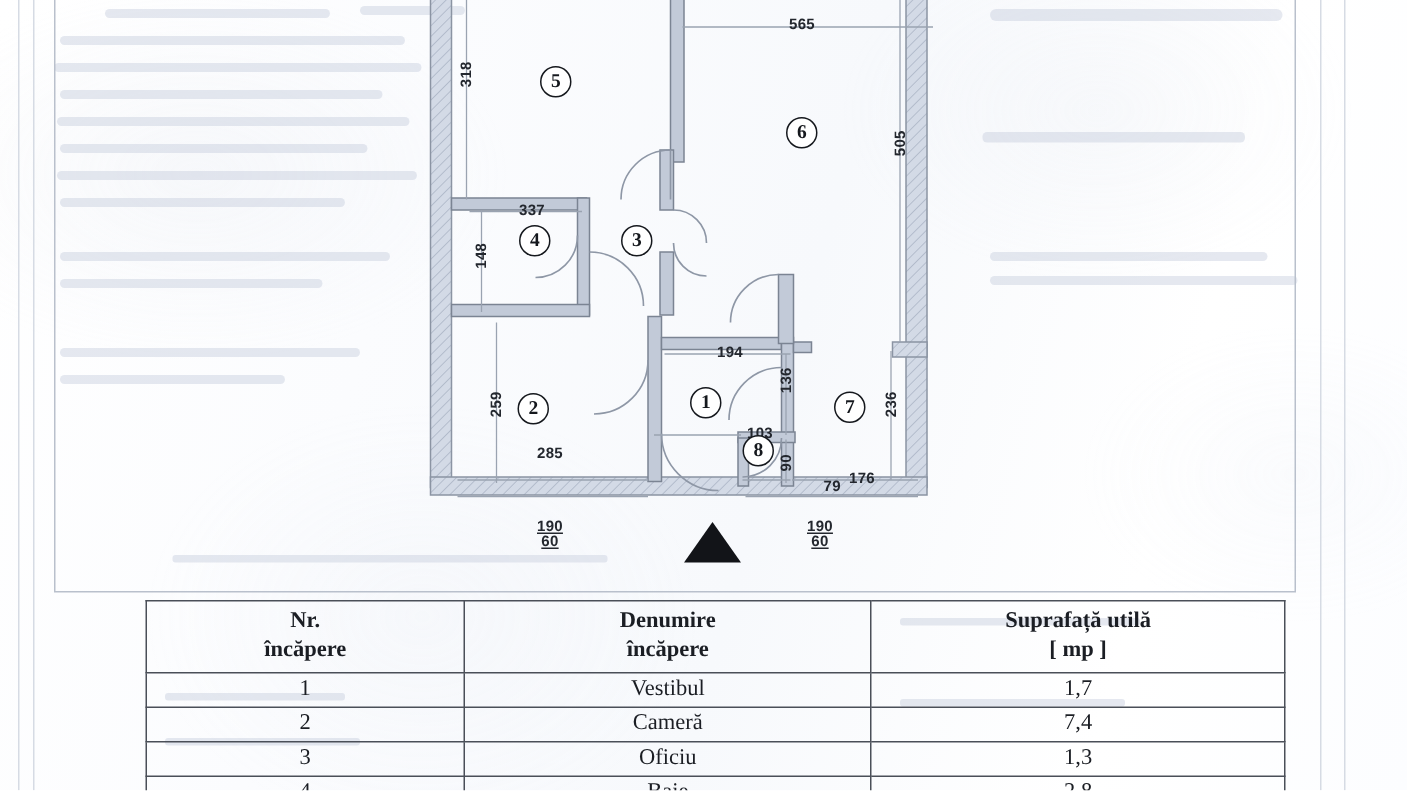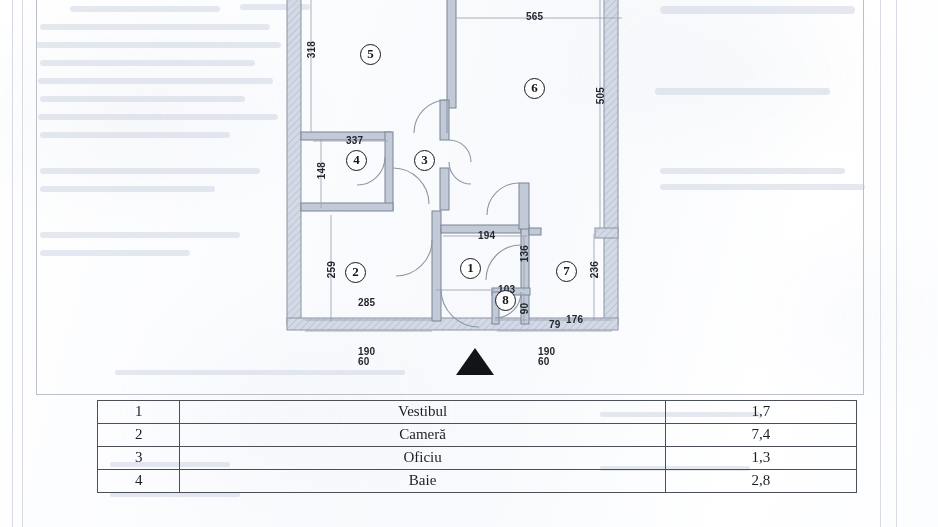--- a/index.html
+++ b/index.html
@@ -74,21 +74,23 @@
     font-weight: 700;
     color: #23272e;
     letter-spacing: .2px;
     white-space: nowrap;
   }
   .dimtxt.vert {
     transform-origin: 50% 50%;
     transform: rotate(-90deg);
   }
   .dimtxt.stack {
+    text-align: center;
     line-height: 10px;
+    text-decoration: underline;
   }
   .roommark {
     position: absolute;
     width: 19px;
     height: 19px;
     border: 1.4px solid #15181d;
     border-radius: 50%;
     background: #ffffff;
     color: #15181d;
     font-family: "Liberation Serif", serif;
@@ -321,20 +323,34 @@
   <div class="roommark" style="left:414px; top:150px;">3</div>
   <div class="roommark" style="left:346px; top:150px;">4</div>
   <div class="roommark" style="left:360px; top:44px;">5</div>
   <div class="roommark" style="left:524px; top:78px;">6</div>
   <div class="roommark" style="left:556px; top:261px;">7</div>
   <div class="roommark" style="left:495px; top:290px;">8</div>
 
   <div id="tbl-wrap">
     <table class="roomtable">
       <tbody>
+        <tr>
+          <td class="hd col-nr">
+            <span>Nr.</span><br>
+            <span>încăpere</span>
+          </td>
+          <td class="hd col-den">
+            <span>Denumire</span><br>
+            <span>încăpere</span>
+          </td>
+          <td class="hd col-sup">
+            <span>Suprafață utilă</span><br>
+            <span>[ mp ]</span>
+          </td>
+        </tr>
 
         <tr>
           <td class="cell">1</td>
           <td class="cell">Vestibul</td>
           <td class="cell">1,7</td>
         </tr>
         <tr>
           <td class="cell">2</td>
           <td class="cell">Cameră</td>
           <td class="cell">7,4</td>

